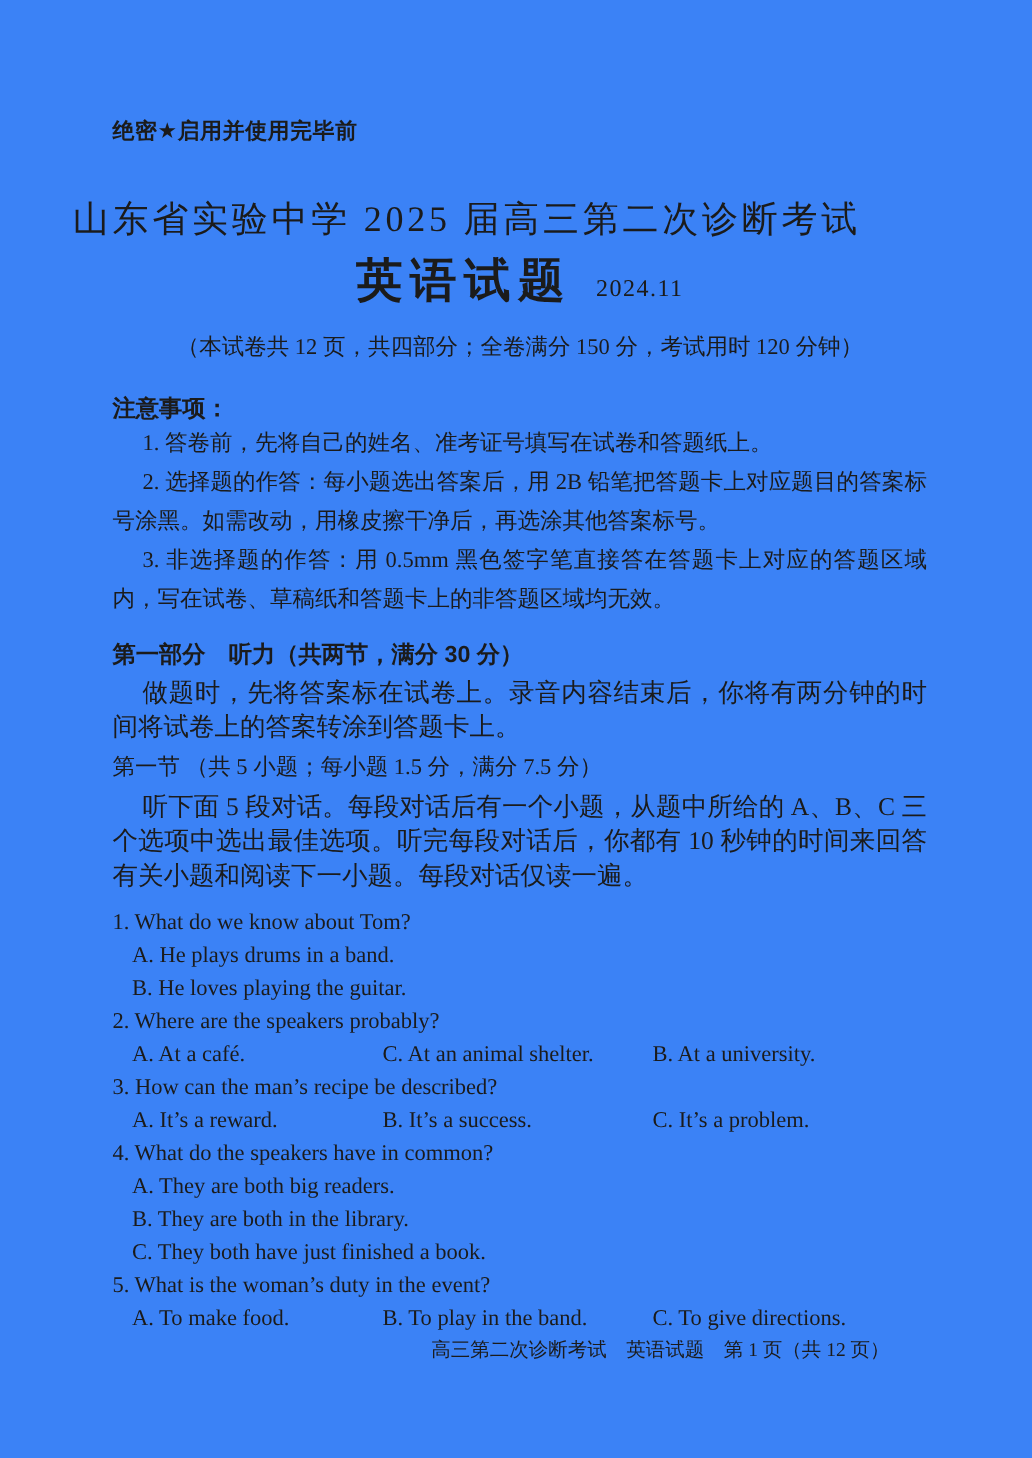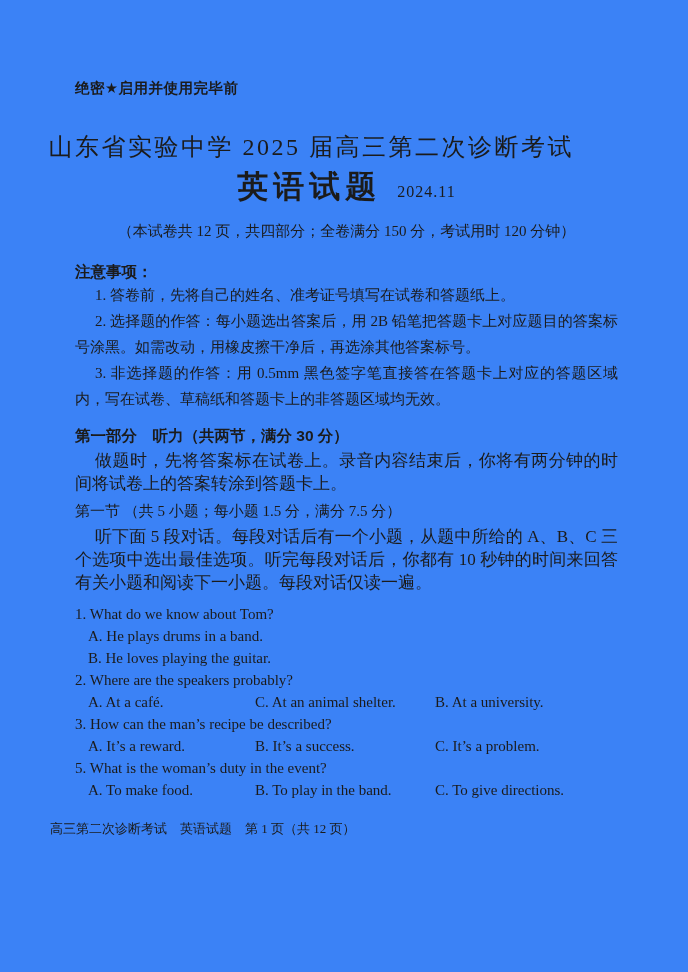--- a/index.html
+++ b/index.html
@@ -93,22 +93,22 @@
     line-height: 22px;
   }
   .q-text { }
   .opt-stack { padding-left: 13px; }
   .opt-row {
     padding-left: 13px;
     display: grid;
     grid-template-columns: 167px 180px 1fr;
   }
   .footer {
-    margin-top: 19px;
-    text-align: left;
+    margin-top: 1px;
+    text-align: right;
     font-size: 13px;
     line-height: 18px;
     position: relative;
     left: -25px;
   }
 </style>
 </head>
 <body>
 
 <div class="sheet">
@@ -157,20 +157,28 @@
 
     <div>
       <div class="q-text">3. How can the man’s recipe be described?</div>
       <div class="opt-row">
         <span>A. It’s a reward.</span>
         <span>B. It’s a success.</span>
         <span>C. It’s a problem.</span>
       </div>
     </div>
 
+    <div>
+      <div class="q-text">4. What do the speakers have in common?</div>
+      <div class="opt-stack">
+        <div>A. They are both big readers.</div>
+        <div>B. They are both in the library.</div>
+        <div>C. They both have just finished a book.</div>
+      </div>
+    </div>
 
     <div>
       <div class="q-text">5. What is the woman’s duty in the event?</div>
       <div class="opt-row">
         <span>A. To make food.</span>
         <span>B. To play in the band.</span>
         <span>C. To give directions.</span>
       </div>
     </div>
 

